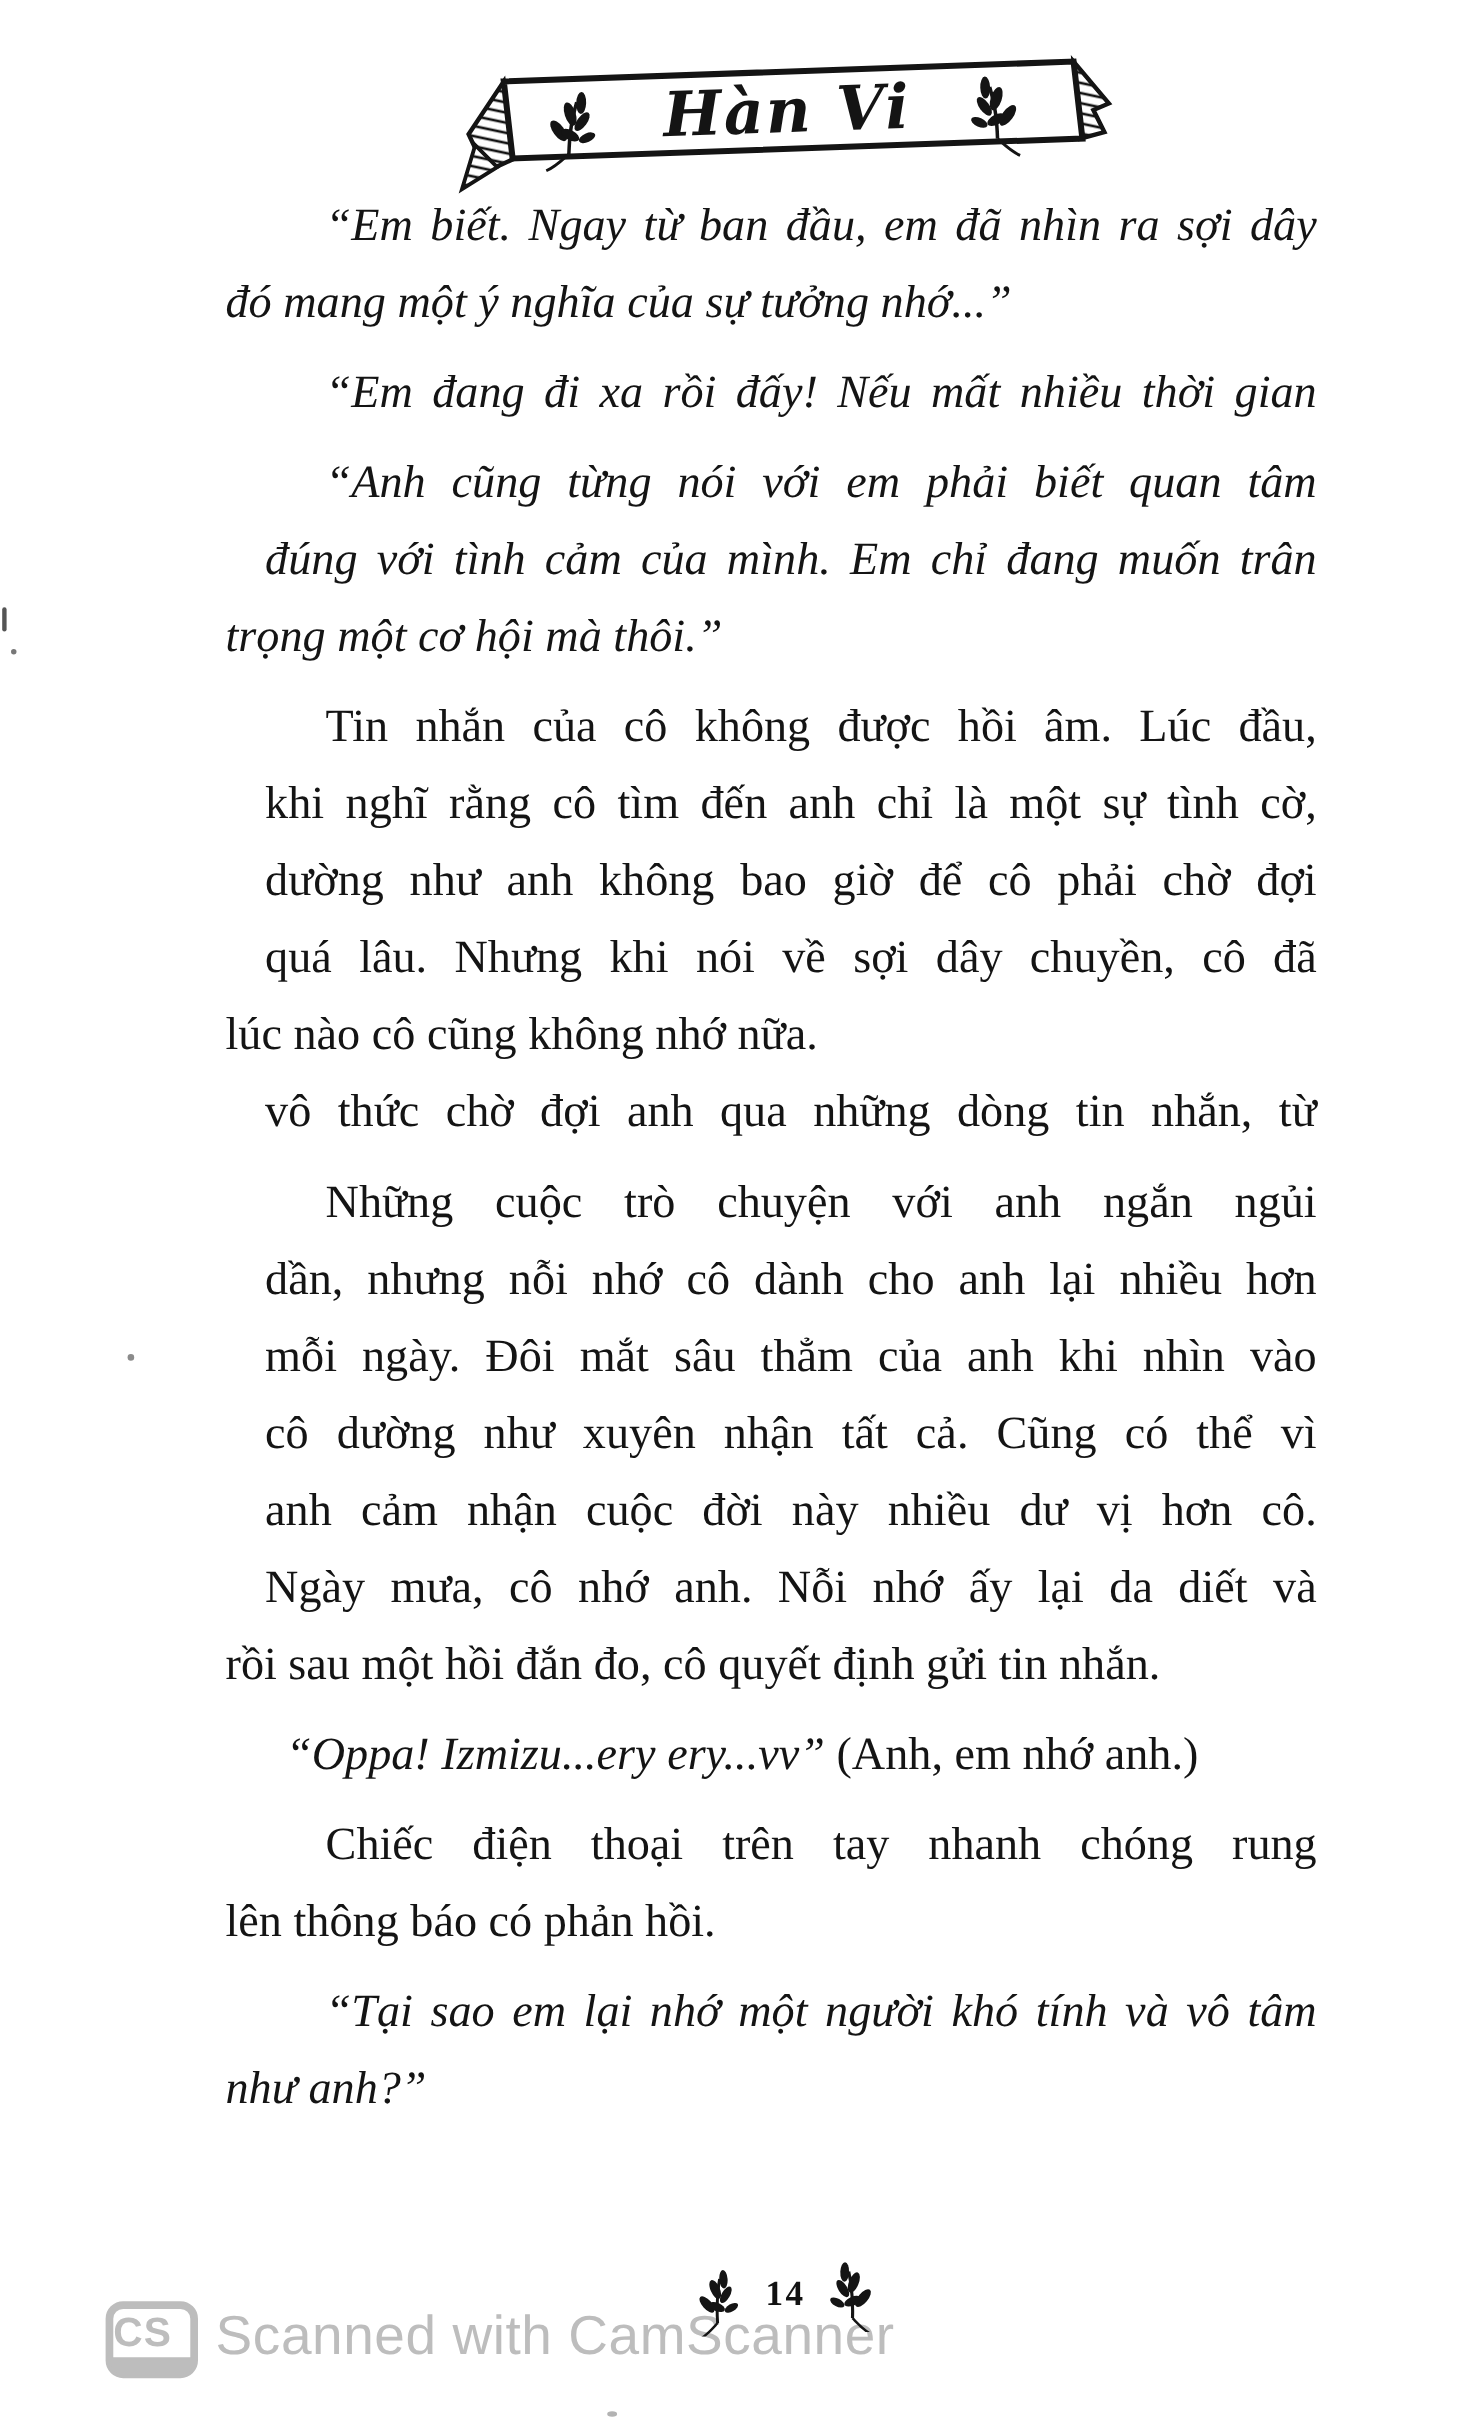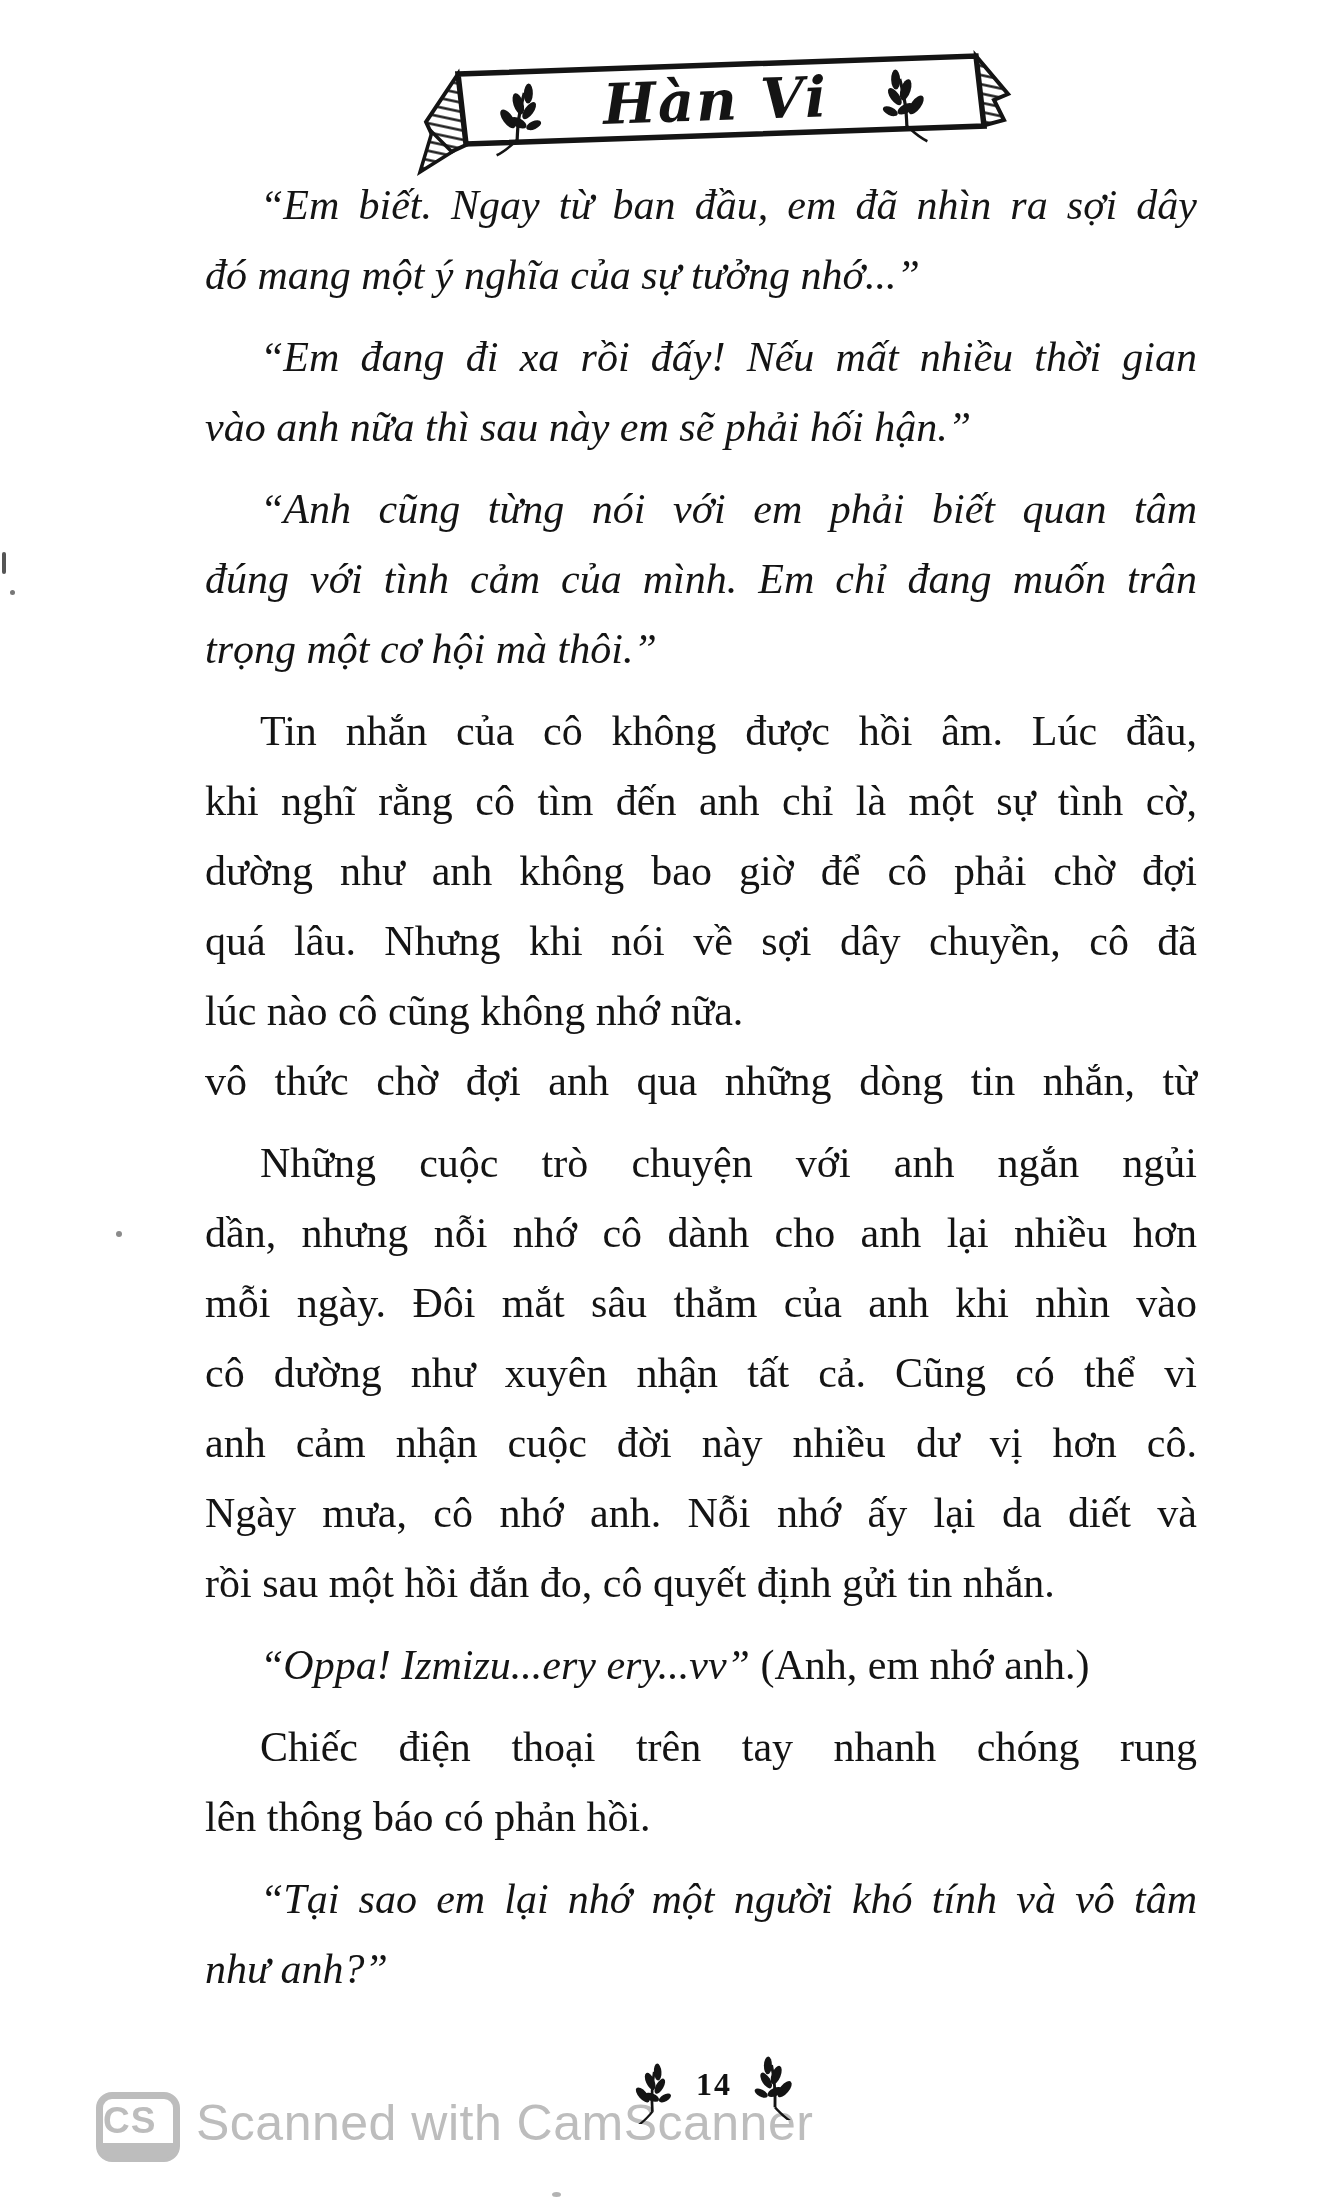--- a/index.html
+++ b/index.html
@@ -16,21 +16,21 @@
 
   
   .text-block {
     position:absolute; left:205px; top:170px; width:992px; z-index:1;
     font-size:42px; line-height:70px; color:var(--ink);
   }
   .para { margin:0 0 12px 0; }
   .para.italic { font-style:italic; }
   .tline { text-align:left; }
   .tline.first { text-indent:55px; }
-  .tline.just { text-align:justify; text-align-last:justify; }
+  .tline.just { text-align:justify; text-align-last:justify;margin-left:36px; }
   .seg-it { font-style:italic; }
   .seg-up { font-style:normal; }
 
   
   .footer-leaf { position:absolute; z-index:3; }
   .footer-leaf.left  { left:622px; top:2062px; }
   .footer-leaf.right { left:750px; top:2054px; }
   .page-number {
     position:absolute; left:678px; top:2066px; width:72px; z-index:3;
     font-size:32px; font-weight:bold; color:#121212; text-align:center;
@@ -101,21 +101,20 @@
     <text x="300" y="96" text-anchor="middle" transform="rotate(-2 300 90)" font-family="DejaVu Serif, serif" font-style="italic" font-weight="bold" font-size="56" letter-spacing="2" fill="#141414">Hàn Vi</text>
   </svg>
 
   <div class="text-block">
       <div class="para italic">
         <div class="tline first just">“Em biết. Ngay từ ban đầu, em đã nhìn ra sợi dây</div>
         <div class="tline">đó mang một ý nghĩa của sự tưởng nhớ...”</div>
       </div>
       <div class="para italic">
         <div class="tline first just">“Em đang đi xa rồi đấy! Nếu mất nhiều thời gian</div>
-        <div class="tline">vào anh nữa thì sau này em sẽ phải hối hận.”</div>
       </div>
       <div class="para italic">
         <div class="tline first just">“Anh cũng từng nói với em phải biết quan tâm</div>
         <div class="tline just">đúng với tình cảm của mình. Em chỉ đang muốn trân</div>
         <div class="tline">trọng một cơ hội mà thôi.”</div>
       </div>
       <div class="para">
         <div class="tline first just">Tin nhắn của cô không được hồi âm. Lúc đầu,</div>
         <div class="tline just">khi nghĩ rằng cô tìm đến anh chỉ là một sự tình cờ,</div>
         <div class="tline just">dường như anh không bao giờ để cô phải chờ đợi</div>

